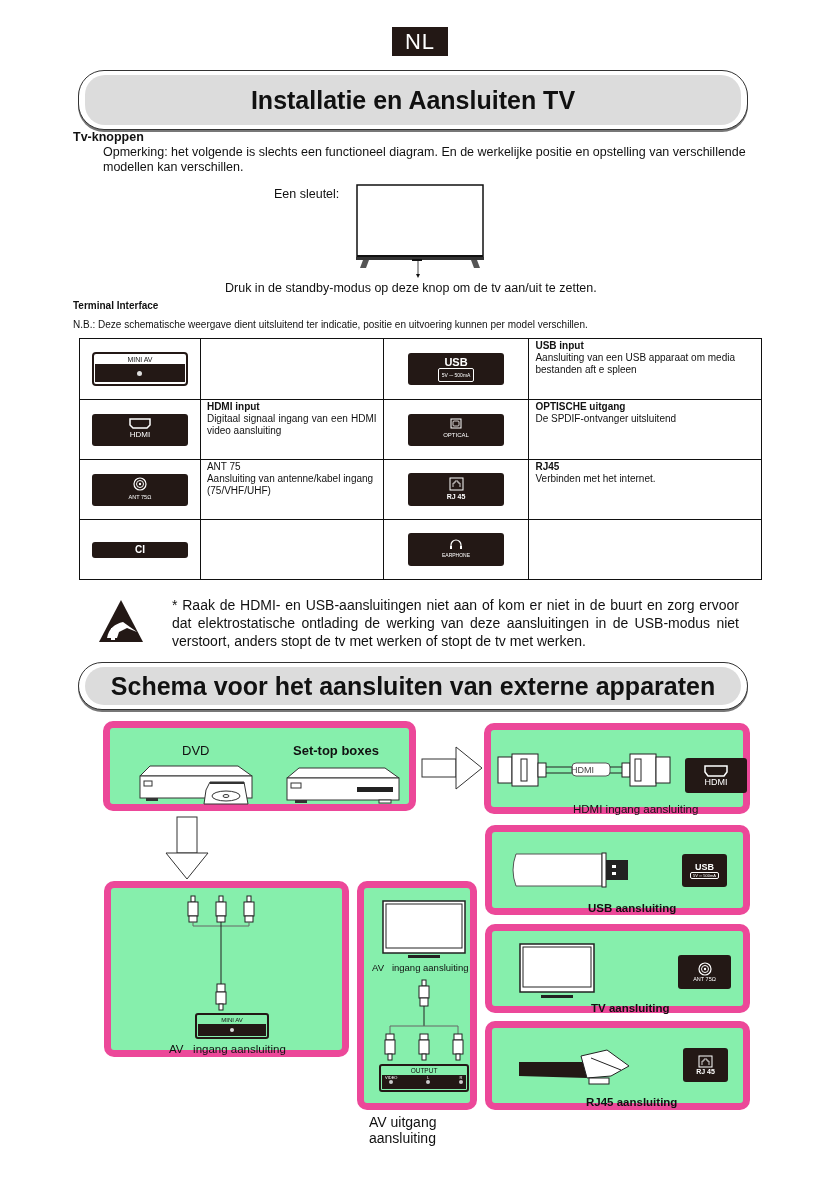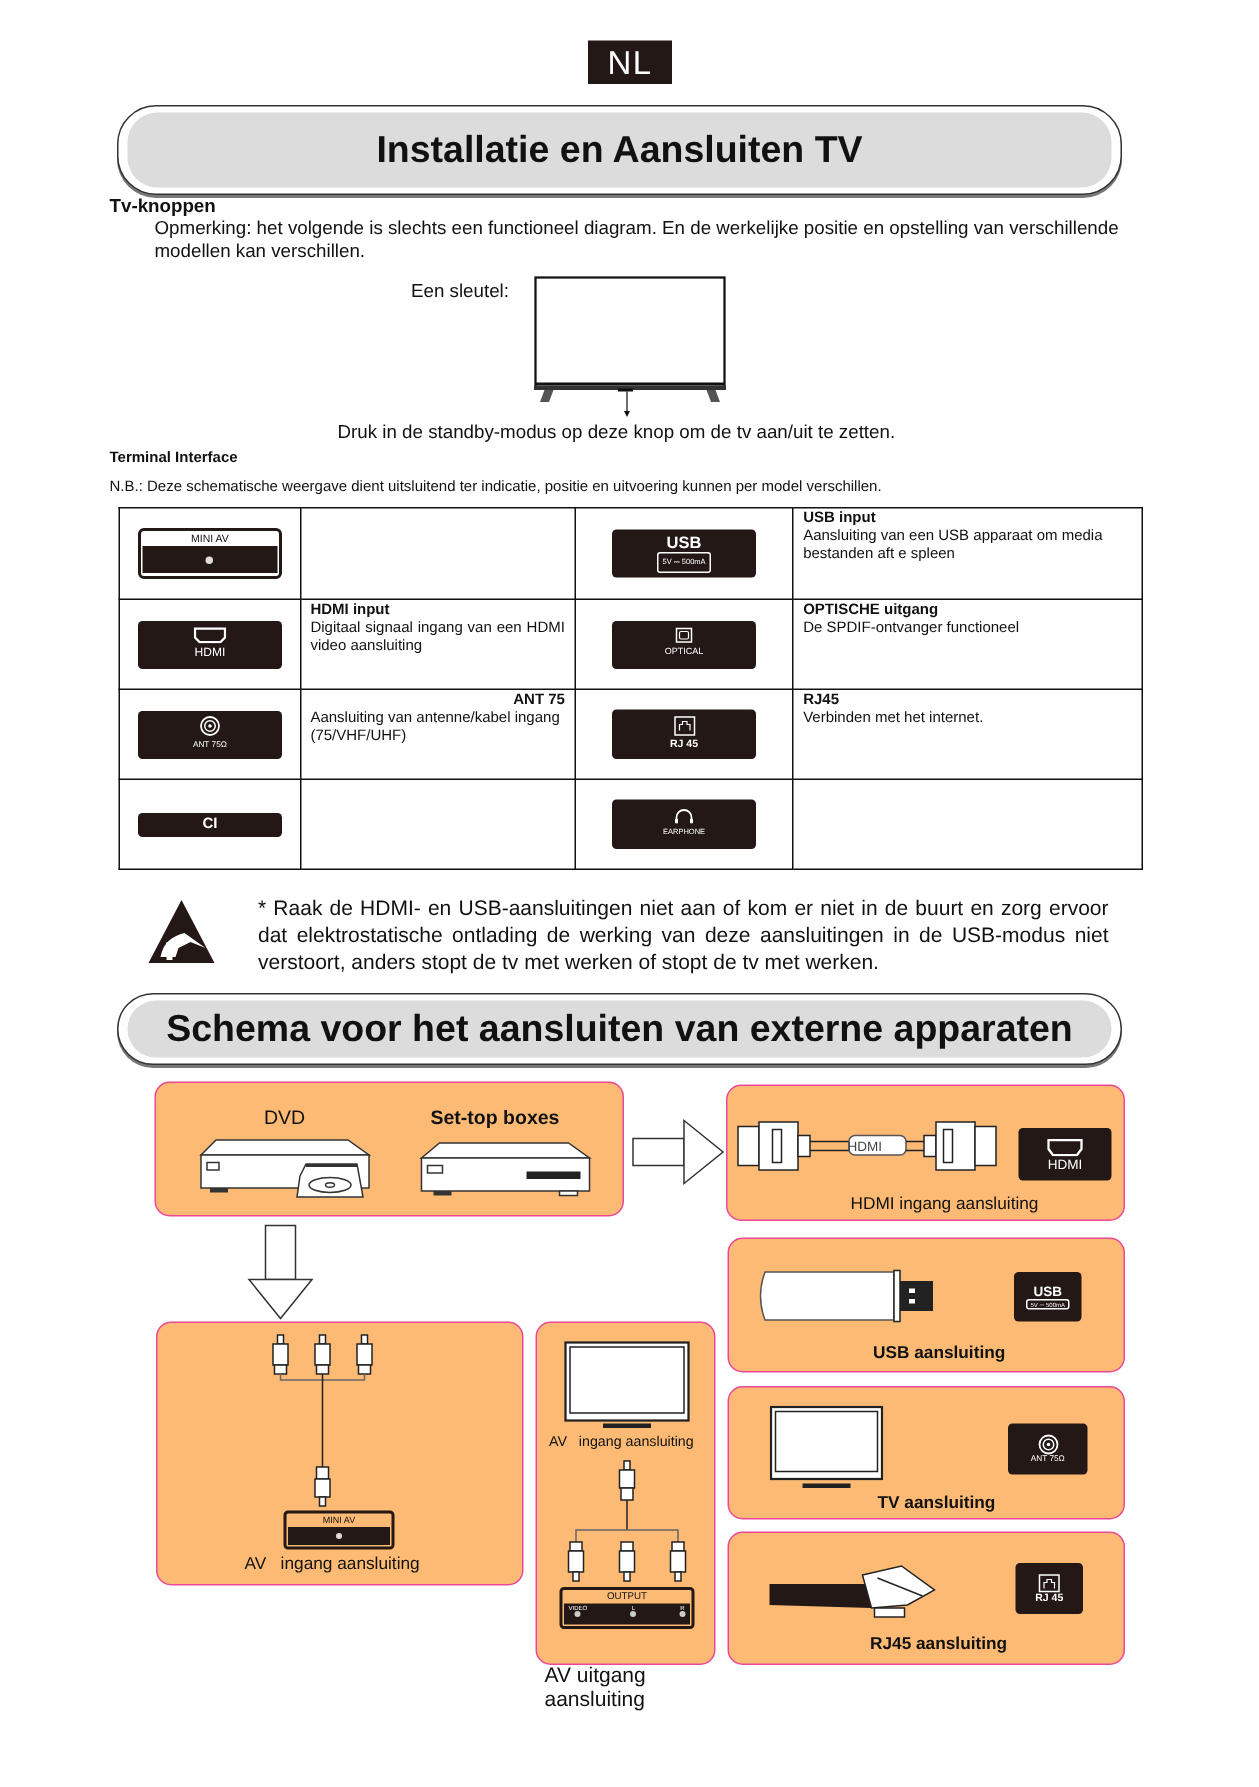--- a/index.html
+++ b/index.html
@@ -8,21 +8,21 @@
   .nl-badge { left: 392px; top: 27px; width: 56px; height: 29px; background: #231815; color: #fff; font-size: 22px; text-align: center; line-height: 29px; letter-spacing: 1px; font-family: "Liberation Sans", sans-serif; }
   .banner { border: 1.5px solid #333; border-radius: 26px; background: #fff; padding: 4px 6px; box-shadow: 0 2px 0 #777; }
   .banner-inner { background: #dcdcdc; border-radius: 20px; height: 100%; display: flex; align-items: center; justify-content: center; font-weight: bold; font-size: 25px; color: #111; font-family: "Liberation Sans", sans-serif; }
   .h-bold { font-weight: bold; font-size: 12.5px; }
   .txt { font-size: 12.5px; line-height: 15px; }
   .small { font-size: 10px; line-height: 12px; }
   table.ti { border-collapse: collapse; }
   table.ti td { border: 1px solid #111; vertical-align: top; font-size: 10px; line-height: 12px; }
   .port { background: #231815; color: #fff; border-radius: 3px; display: flex; flex-direction: column; align-items: center; justify-content: center; font-size: 8px; }
   .cellpad { padding: 1px 6px; }
-  .box { border: 1px solid #ec4899; border-radius: 10px; background: #fdba74; }
+  .box { border: 7px solid #ec4899; border-radius: 10px; background: #86efac; }
   .lbl { font-size: 11.5px; }
   .lblb { font-size: 11.5px; font-weight: bold; }
 </style>
 </head>
 <body>
 
 <div class="abs nl-badge">NL</div>
 
 <div class="abs banner" style="left:78px;top:70px;width:670px;height:60px;">
   <div class="banner-inner">Installatie en Aansluiten TV</div>
@@ -95,37 +95,37 @@
       <div class="port" style="margin:0 auto;width:96px;height:32px;">
         <svg width="12" height="11">
               <rect x="1" y="1" width="10" height="9" fill="none" stroke="#fff" stroke-width="1"></rect>
               <rect x="3" y="3" width="6" height="5" rx="1" fill="none" stroke="#fff" stroke-width="0.8"></rect>
             </svg>
         <div style="font-size:6px;">OPTICAL</div>
       </div>
     </td>
     <td class="cellpad">
       <div style="font-weight:bold;">OPTISCHE uitgang</div>
-      <div>De SPDIF-ontvanger functioneel</div>
+      <div>De SPDIF-ontvanger uitsluitend</div>
     </td>
   </tr>
 
   <tr style="height:60px;">
     <td style="vertical-align:middle;">
       <div class="port" style="margin:0 auto;width:96px;height:32px;">
         <svg width="14" height="14">
               <circle cx="7" cy="7" r="6" fill="none" stroke="#fff" stroke-width="1.2"></circle>
               <circle cx="7" cy="7" r="3.5" fill="none" stroke="#fff" stroke-width="1"></circle>
               <circle cx="7" cy="7" r="1.2" fill="#fff"></circle>
             </svg>
         <div style="font-size:5.5px;">ANT 75Ω</div>
       </div>
     </td>
     <td class="cellpad">
-      <div style="font-weight:bold;text-align:right;">ANT 75</div>
+      <div style="font-weight:normal;">ANT 75</div>
       <div>Aansluiting van antenne/kabel ingang (75/VHF/UHF)</div>
     </td>
     <td style="vertical-align:middle;">
       <div class="port" style="margin:0 auto;width:96px;height:33px;">
         <svg width="15" height="14">
               <rect x="1" y="1" width="13" height="12" fill="none" stroke="#fff" stroke-width="1"></rect>
               <path d="M4,10 V6 H6 V4 H9 V6 H11 V10" fill="none" stroke="#fff" stroke-width="0.8"></path>
             </svg>
         <div style="font-size:7px;font-weight:bold;">RJ 45</div>
       </div>

